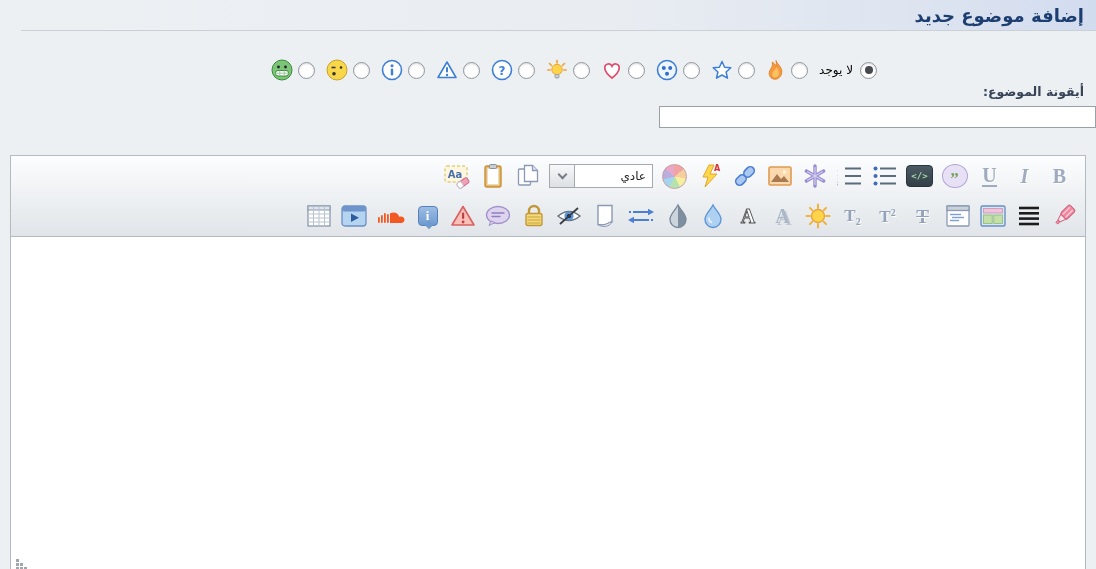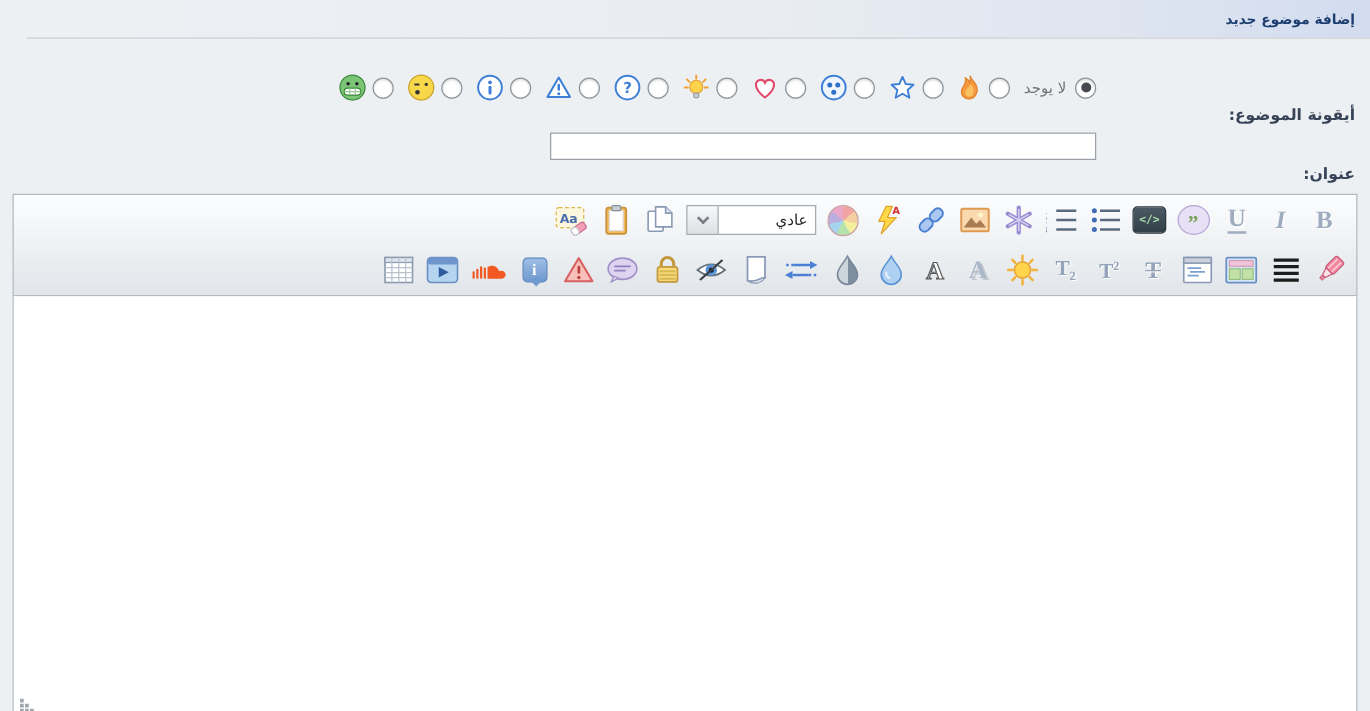--- a/index.html
+++ b/index.html
@@ -7,34 +7,34 @@
   body {
     background:#edf0f3;
     direction:rtl;
     font-family:"DejaVu Sans","Liberation Sans",sans-serif;
   }
   
   .page-header {
     height:31px; line-height:31px; padding:0 12px;
     background:linear-gradient(to left,#d2dcef 0%,#dce3f0 14%,#e9edf2 45%,#edf0f3 100%);
     border-bottom:1px solid #cbd0d6;
-    color:var(--header_text,#1c3e70); font-weight:bold; font-size:11px;margin-left:21px;
+    color:var(--header_text,#1c3e70); font-weight:bold; font-size:18px;margin-left:21px;
   }
   
   .form-row { display:flex; align-items:center; }
   .row-icons { margin-top:10px; min-height:34px; }
   .row-title { margin-top:6px; height:24px; }
   .form-label {
     flex:0 0 219px; padding-left:8px; padding-right:12px;
     font-weight:bold; font-size:12.5px; color:#374357;margin-top:43px;
   }
   .icon-group { display:flex; align-items:center; }
   .icon-opt { display:flex; align-items:center; margin-left:11px; }
   .icon-opt .glyph { margin-right:5px; display:flex; align-items:center; }
-  .none-label { font-size:12px; color:#737373; margin-right:7px; }
+  .none-label { font-size:12px; color:#000000; margin-right:7px; }
   input[type="radio"]{
     appearance:none; -webkit-appearance:none;
     width:17px; height:17px; border-radius:50%;
     border:1px solid #8f959c; background:#fff; margin:0; cursor:pointer;
     position:relative; box-shadow:inset 0 1px 2px rgba(0,0,0,.15); flex:0 0 auto;
   }
   input[type="radio"]:checked::after{
     content:""; position:absolute; inset:3.5px; border-radius:50%; background:#46494e;
   }
   .title-input{
@@ -231,21 +231,20 @@
             <line x1="13.2" y1="11.5" x2="13.2" y2="17" stroke="#9bc89b"></line>
             <line x1="4.5" y1="14.2" x2="17.5" y2="14.2" stroke="#9bc89b"></line>
           </svg>
         </span>
     </div>
 
   </div>
 </div>
 
 <div class="form-row row-title">
-  <div class="form-label">عنوان:</div>
   <input class="title-input" type="text" value="" style="">
 </div>
 
 <div class="editor-toolbar">
 
   <div class="tb-row tb-row-1">
     <div class="tb-btn">
         <span class="letter">B</span>
       </div>
     <div class="tb-btn">

